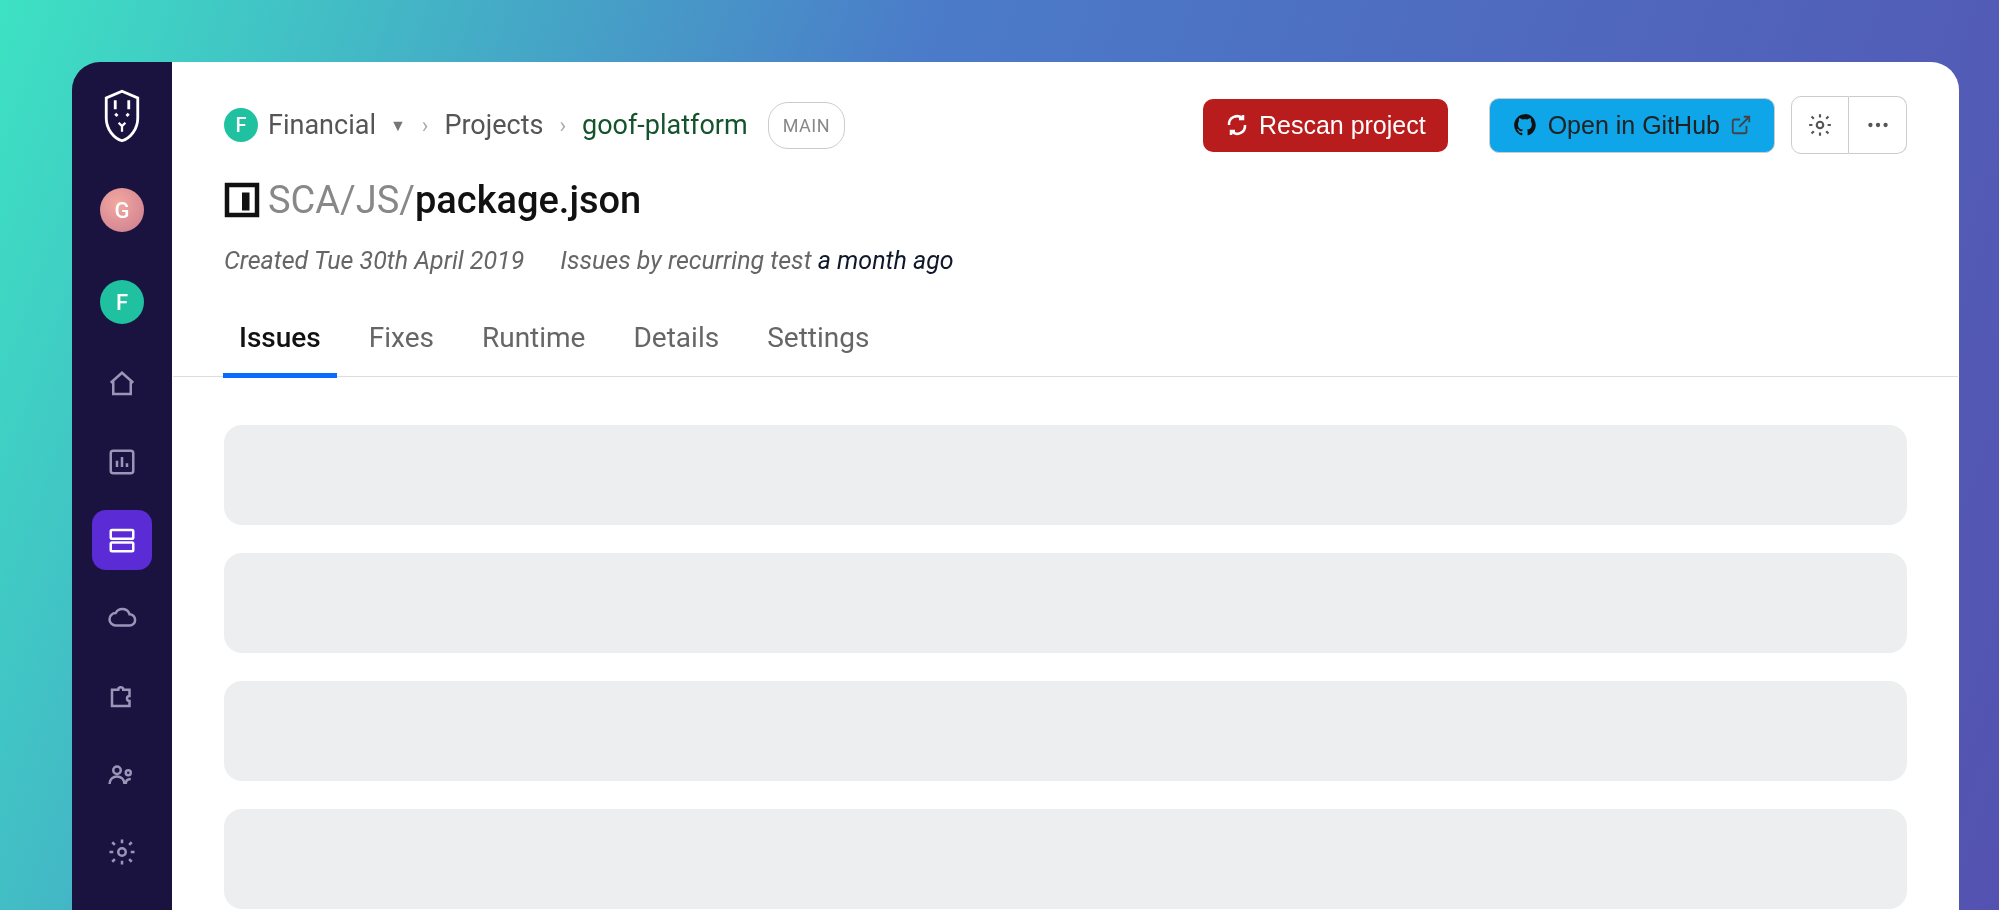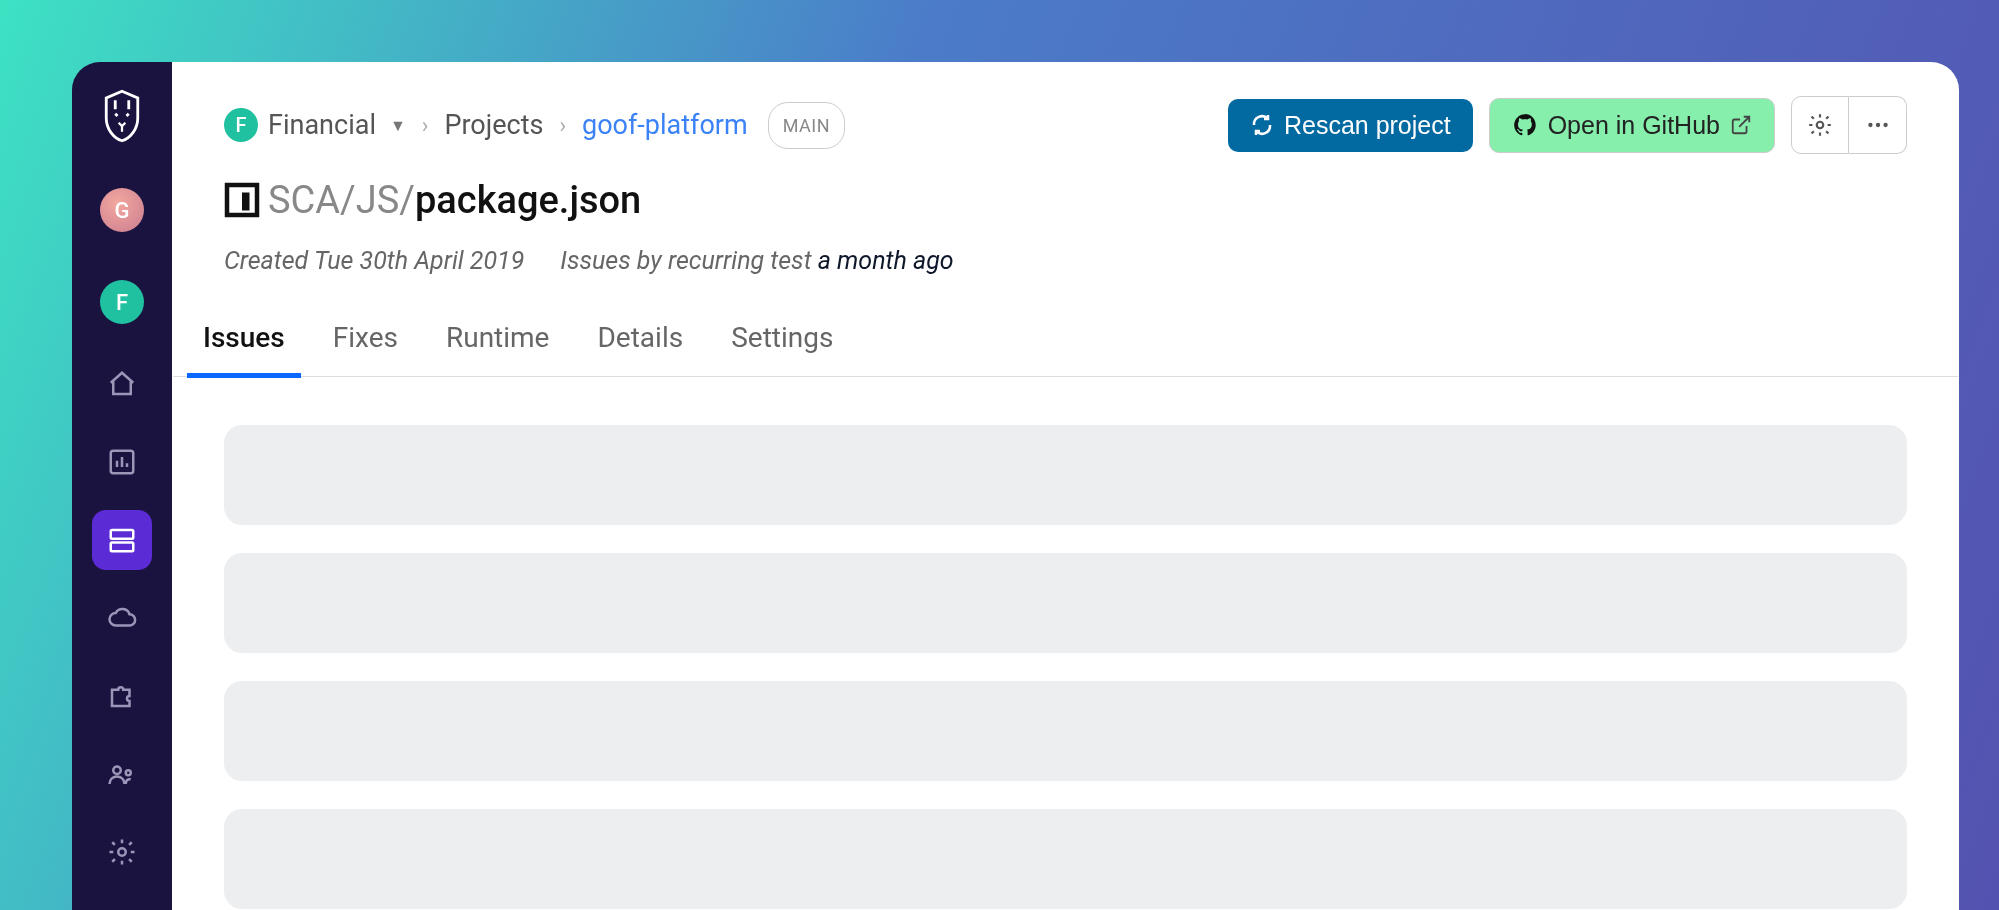--- a/index.html
+++ b/index.html
@@ -127,21 +127,21 @@
   align-items: center;
   justify-content: center;
   font-size: 20px;
   font-weight: 500;
 }
 .chevron-sep {
   color: #aaa;
   font-size: 22px;
 }
 .bc-link { color: #555; cursor: pointer; }
-.bc-current { color: #3b82f6; }
+.bc-current { color: #14532d; }
 .branch-badge {
   font-size: 18px;
   color: #888;
   border: 1.5px solid #ccc;
   border-radius: 20px;
   padding: 12px 14px;
   letter-spacing: 0.5px;
   margin-left: 4px;
 }
 .caret-down {
@@ -159,27 +159,28 @@
   align-items: center;
   gap: 10px;
   padding: 12px 22px;
   border-radius: 10px;
   font-size: 25px;
   font-weight: 500;
   cursor: pointer;
   border: none;
 }
 .btn-primary {
-  background: #0369a1;
+  background: #b91c1c;
   color: #fff;
 }
 .btn-secondary {
-  background: #86efac;
+  background: #0ea5e9;
   color: #222;
   border: 1.5px solid #ccc;
+  margin-left: 25px;
 }
 .icon-btn {
   width: 58px;
   height: 58px;
   border: 1.5px solid #ccc;
   border-radius: 10px;
   background: #fff;
   display: flex;
   align-items: center;
   justify-content: center;
@@ -221,21 +222,21 @@
   margin-bottom: 46px;
   font-style: italic;
 }
 .meta-link { color: #0f172a; cursor: pointer; }
 .tabs {
   display: flex;
   gap: 48px;
   border-bottom: 1.5px solid #ddd;
   margin-left: -51px;
   margin-right: -51px;
-  padding-left: 30px;
+  padding-left: 66px;
 }
 .tab {
   padding-bottom: 22px;
   font-size: 28px;
   color: #666;
   cursor: pointer;
   position: relative;
 }
 .tab.active {
   color: #111;

